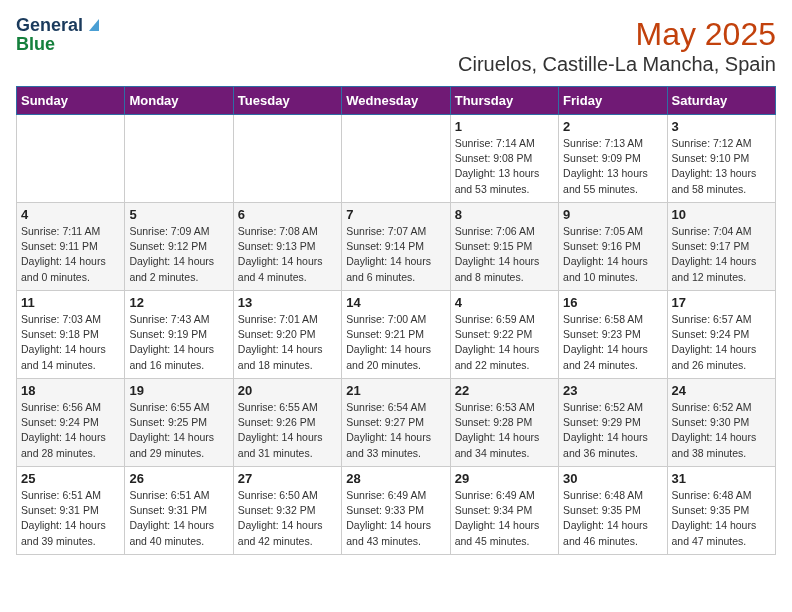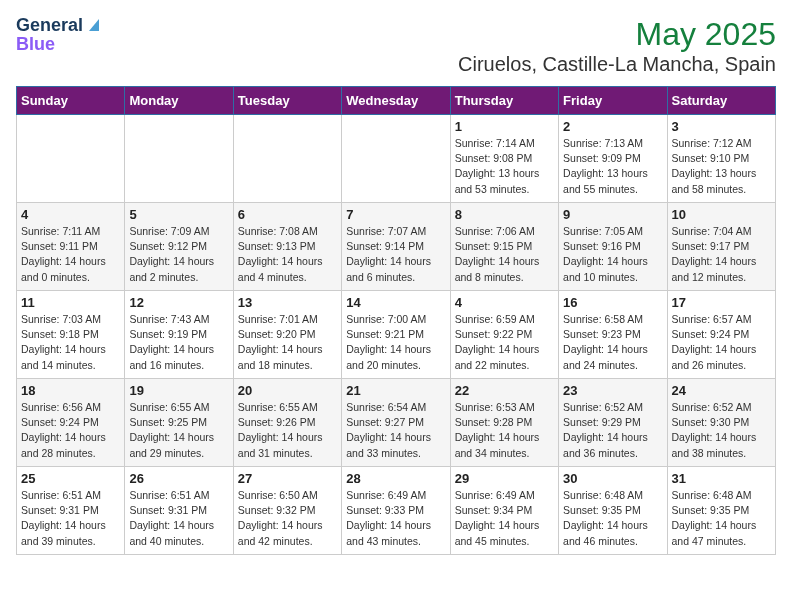--- a/index.html
+++ b/index.html
@@ -23,28 +23,28 @@
     }
     .logo-text {
       font-size: 18px;
       font-weight: bold;
       color: #1a3a5c;
       line-height: 1;
     }
     .logo-blue {
       font-size: 18px;
       font-weight: bold;
-      color: #8b5cf6;
+      color: #15803d;
     }
     .title-block {
       text-align: right;
     }
     .month-title {
       font-size: 32px;
-      color: #15803d;
+      color: #c2410c;
       font-weight: normal;
     }
     .location {
       font-size: 20px;
       color: #333;
     }
     table {
       width: 100%;
       border-collapse: collapse;
       table-layout: fixed;

